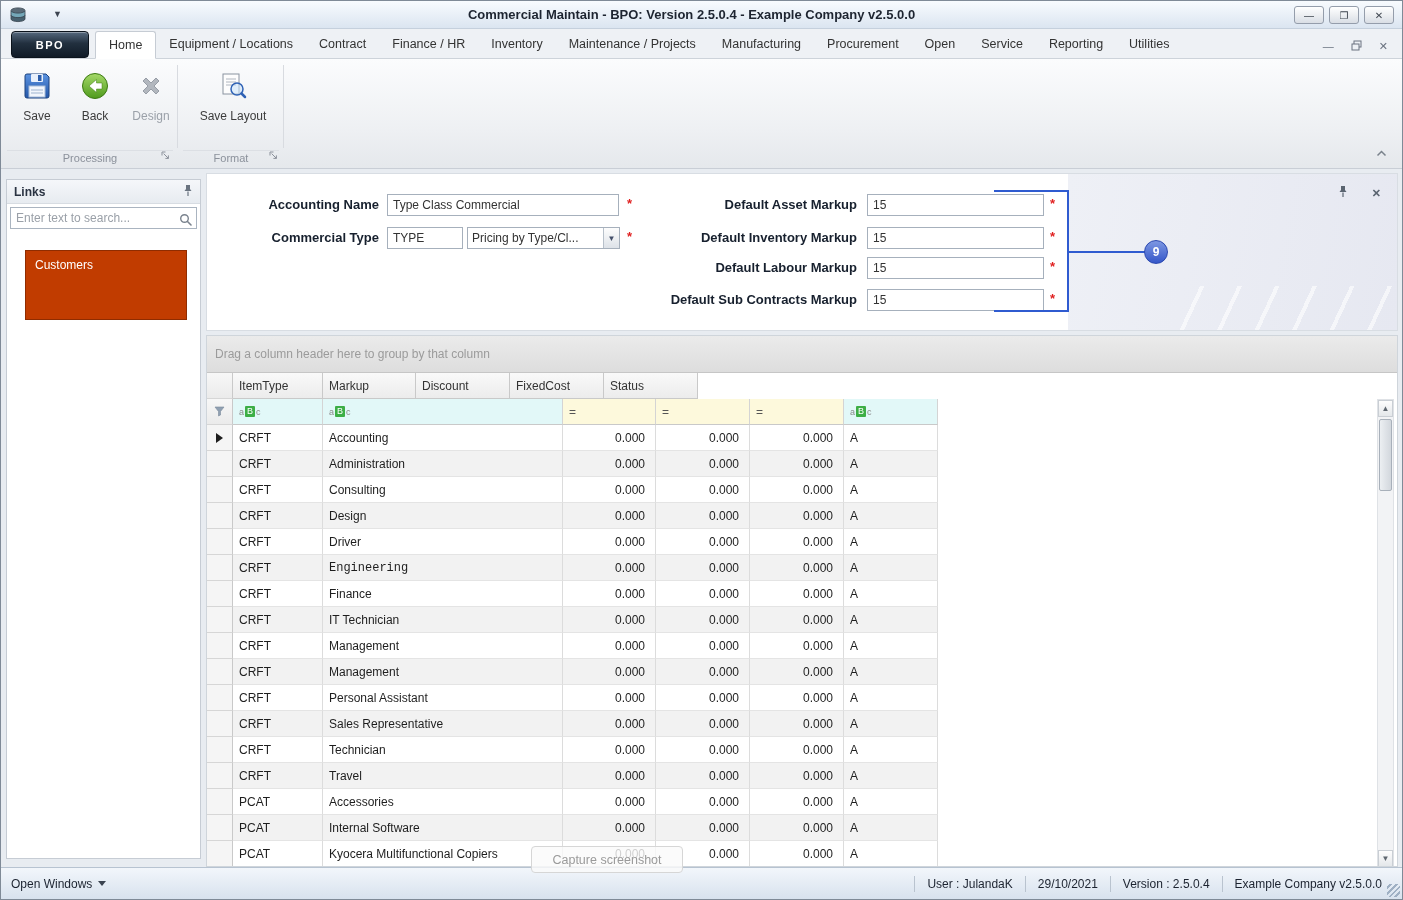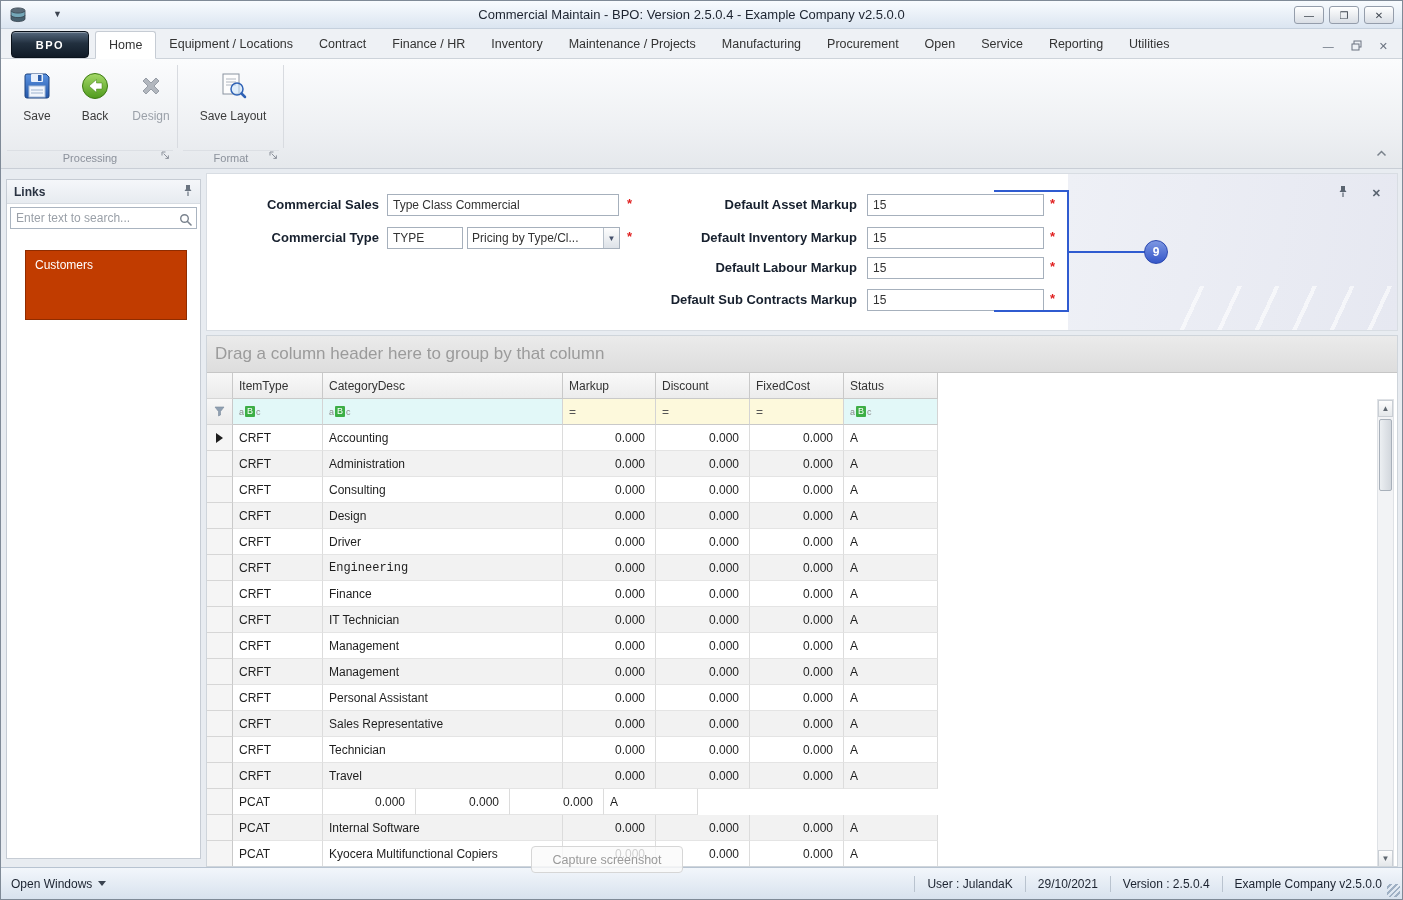--- a/index.html
+++ b/index.html
@@ -3,21 +3,21 @@
 <meta charset="utf-8">
 <style>
   *{box-sizing:border-box;margin:0;padding:0}
   html,body{width:1403px;height:900px;overflow:hidden;font-family:"Liberation Sans",sans-serif;background:#e8ecf1}
   #win{position:relative;width:1403px;height:900px;border:1px solid #7f8a97;background:#e8ecf1}
 
   
   #titlebar{position:absolute;left:0;top:0;right:0;height:28px;background:linear-gradient(#f8fbfe,#dbe5f1);border-bottom:1px solid #c5d0dd}
   #app-icon{position:absolute;left:8px;top:5px}
   #qat-caret{position:absolute;left:52px;top:8px;font-size:9px;color:#3c4450}
-  #window-title{position:absolute;left:100px;right:120px;top:0;height:28px;line-height:28px;text-align:center;font-size:13px;font-weight:normal;color:#1d2430;white-space:nowrap;overflow:hidden}
+  #window-title{position:absolute;left:100px;right:120px;top:0;height:28px;line-height:28px;text-align:center;font-size:13px;font-weight:bold;color:#1d2430;white-space:nowrap;overflow:hidden}
   #winbtns{position:absolute;right:8px;top:5px;display:flex}
   .winbtn{width:30px;height:18px;border:1px solid #949dab;border-radius:3px;background:linear-gradient(#ffffff,#d9dee5);display:flex;align-items:center;justify-content:center;font-size:10px;color:#3f4650;margin-left:5px;cursor:default}
 
   
   #tabrow{position:absolute;top:28px;left:0;right:0;height:30px;background:#eef1f5;border-bottom:1px solid #cdd3da}
   #appbtn{position:absolute;left:10px;top:2px;width:78px;height:27px;border-radius:4px;background:linear-gradient(#55687d,#22303f 45%,#101b27);border:1px solid #0b131c;color:#fff;display:flex;align-items:center;justify-content:center;font-size:11px;font-weight:bold;letter-spacing:1.5px;box-shadow:inset 0 1px 0 rgba(255,255,255,.35)}
   #ribbon-tabs{position:absolute;left:94px;top:0;height:30px;display:flex;align-items:stretch}
   .tab{padding:0 13px;display:flex;align-items:center;font-size:12.5px;color:#333;white-space:nowrap}
   .tab.active{background:#fff;border:1px solid #c6ccd4;border-bottom-color:#fff;border-radius:3px 3px 0 0;margin-top:2px}
   #mdibtns{position:absolute;right:14px;top:8px;display:flex;gap:17px;align-items:center;color:#6a7380}
@@ -53,21 +53,21 @@
   #combo-value{flex:1;font-size:12px;color:#333;padding:0 4px;white-space:nowrap;overflow:hidden}
   #combo-btn{width:16px;height:100%;background:linear-gradient(#fdfdfd,#dde2e8);border-left:1px solid #b7c0ca;display:flex;align-items:center;justify-content:center;font-size:8px;color:#44506a}
 
   
   #callout-bracket{position:absolute;left:787px;top:16px;width:75px;height:122px;border:2px solid #2f5bd0;border-left:none;z-index:5}
   #callout-line{position:absolute;left:862px;top:77px;width:77px;height:2px;background:#2f5bd0;z-index:5}
   #callout-circle{position:absolute;left:937px;top:66px;width:24px;height:24px;border-radius:50%;background:linear-gradient(#7d97e2,#3557c9);border:1px solid #2c49b0;color:#fff;font-size:12px;font-weight:bold;display:flex;align-items:center;justify-content:center;z-index:6}
 
   
   #gridwrap{position:absolute;left:205px;top:334px;width:1192px;height:532px;background:#fff;border:1px solid #cfd5db;overflow:hidden}
-  #groupbar{position:absolute;left:0;top:0;right:0;height:37px;background:linear-gradient(#ebebeb,#dddddd);border-bottom:1px solid #c6c6c6;color:#9b9b9b;font-size:17px;line-height:36px;padding-left:8px}
+  #groupbar{position:absolute;left:0;top:0;right:0;height:37px;background:linear-gradient(#ebebeb,#dddddd);border-bottom:1px solid #c6c6c6;color:#9b9b9b;font-size:12px;line-height:36px;padding-left:8px}
   #gtable{position:absolute;left:0;top:37px;width:732px}
   .hrow,.frow,.grow{display:flex}
   .ind{width:26px;flex:0 0 26px;background:linear-gradient(#f7f7f7,#ebebeb);border-right:1px solid #c9c9c9;border-bottom:1px solid #d6d6d6;display:flex;align-items:center;justify-content:center}
   .hcell{height:26px;background:linear-gradient(#f9f9f9,#ececec);border-right:1px solid #c9c9c9;border-bottom:1px solid #c9c9c9;font-size:12px;color:#333;display:flex;align-items:center;padding:0 6px}
   .fcell{height:26px;border-right:1px solid #d4d4d4;border-bottom:1px solid #c9c9c9;display:flex;align-items:center;padding:0 6px}
   .fcell.abc{background:#e2f8f8}
   .fcell.eq{background:#fdf9dc}
   .eqs{font-size:12px;color:#555}
   .abcwrap{font-size:9px;color:#8a8a8a;display:flex;align-items:center;gap:1px}
   .lb{background:#3dae46;color:#fff;padding:0 2px;border-radius:1px;font-size:9px;line-height:11px}
@@ -241,21 +241,21 @@
         <span>
           <svg width="10" height="13" viewBox="0 0 10 13">
               <path d="M3 1 h4 v4 l1.5 2 h-7 l1.5 -2 z" fill="#5a6470"></path>
               <line x1="5" y1="7.5" x2="5" y2="12" stroke="#5a6470" stroke-width="1.2"></line>
             </svg>
         </span>
         <span style="font-size:11px;font-weight:bold">✕</span>
       </div>
     </div>
 
-    <div class="flabel" style="left:0;width:172px;top:22px">Commercial Sales</div>
+    <div class="flabel" style="left:0;width:172px;top:22px">Accounting Name</div>
     <input class="finput" style="left: 180px; top: 20px; width: 232px;" value="Type Class Commercial">
     <span class="req" style="left:420px;top:22px">*</span>
 
     <div class="flabel" style="left:0;width:172px;top:55px">Commercial Type</div>
     <input class="finput" style="left: 180px; top: 53px; width: 76px;" value="TYPE">
     <div id="combo">
       <div id="combo-value">Pricing by Type/Cl...</div>
       <div id="combo-btn">▼</div>
     </div>
     <span class="req" style="left:420px;top:55px">*</span>
@@ -280,21 +280,20 @@
     <div id="callout-line"></div>
     <div id="callout-circle">9</div>
   </div>
 
   <div id="gridwrap">
     <div id="groupbar">Drag a column header here to group by that column</div>
     <div id="gtable">
       <div class="hrow">
           <div class="ind"></div>
           <div class="hcell" style="width: 90px;">ItemType</div>
-          <div class="hcell" style="width: 240px;">CategoryDesc</div>
           <div class="hcell" style="width: 93px;">Markup</div>
           <div class="hcell" style="width: 94px;">Discount</div>
           <div class="hcell" style="width: 94px;">FixedCost</div>
           <div class="hcell" style="width: 94px;">Status</div>
         </div>
       <div class="frow">
           <div class="ind">
             <svg width="11" height="11" viewBox="0 0 11 11">
               <path d="M1 1h9L6.5 5.5V9L4.5 10V5.5Z" fill="#90a0b2" stroke="#7a8a9c" stroke-width=".6"></path>
             </svg>
@@ -455,20 +454,21 @@
             <div class="gcell" style="width: 90px;">CRFT</div>
             <div class="gcell" style="width: 240px;">Travel</div>
             <div class="gcell num" style="width: 93px;">0.000</div>
             <div class="gcell num" style="width: 94px;">0.000</div>
             <div class="gcell num" style="width: 94px;">0.000</div>
             <div class="gcell" style="width: 94px;">A</div>
           </div>
           <div class="grow">
             <div class="ind"></div>
             <div class="gcell" style="width: 90px;">PCAT</div>
+            <div class="gcell" style="width: 240px;">Accessories</div>
             <div class="gcell num" style="width: 93px;">0.000</div>
             <div class="gcell num" style="width: 94px;">0.000</div>
             <div class="gcell num" style="width: 94px;">0.000</div>
             <div class="gcell" style="width: 94px;">A</div>
           </div>
           <div class="grow alt">
             <div class="ind"></div>
             <div class="gcell" style="width: 90px;">PCAT</div>
             <div class="gcell" style="width: 240px;">Internal Software</div>
             <div class="gcell num" style="width: 93px;">0.000</div>

